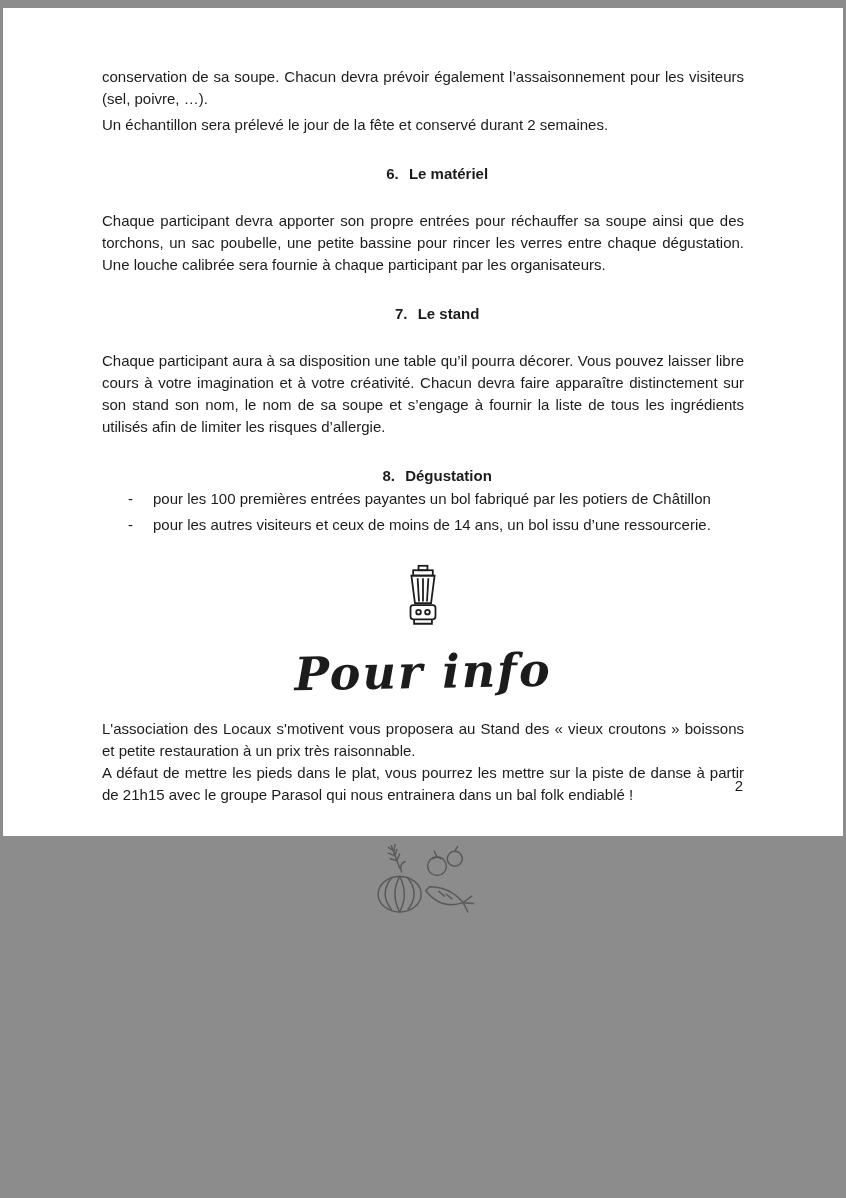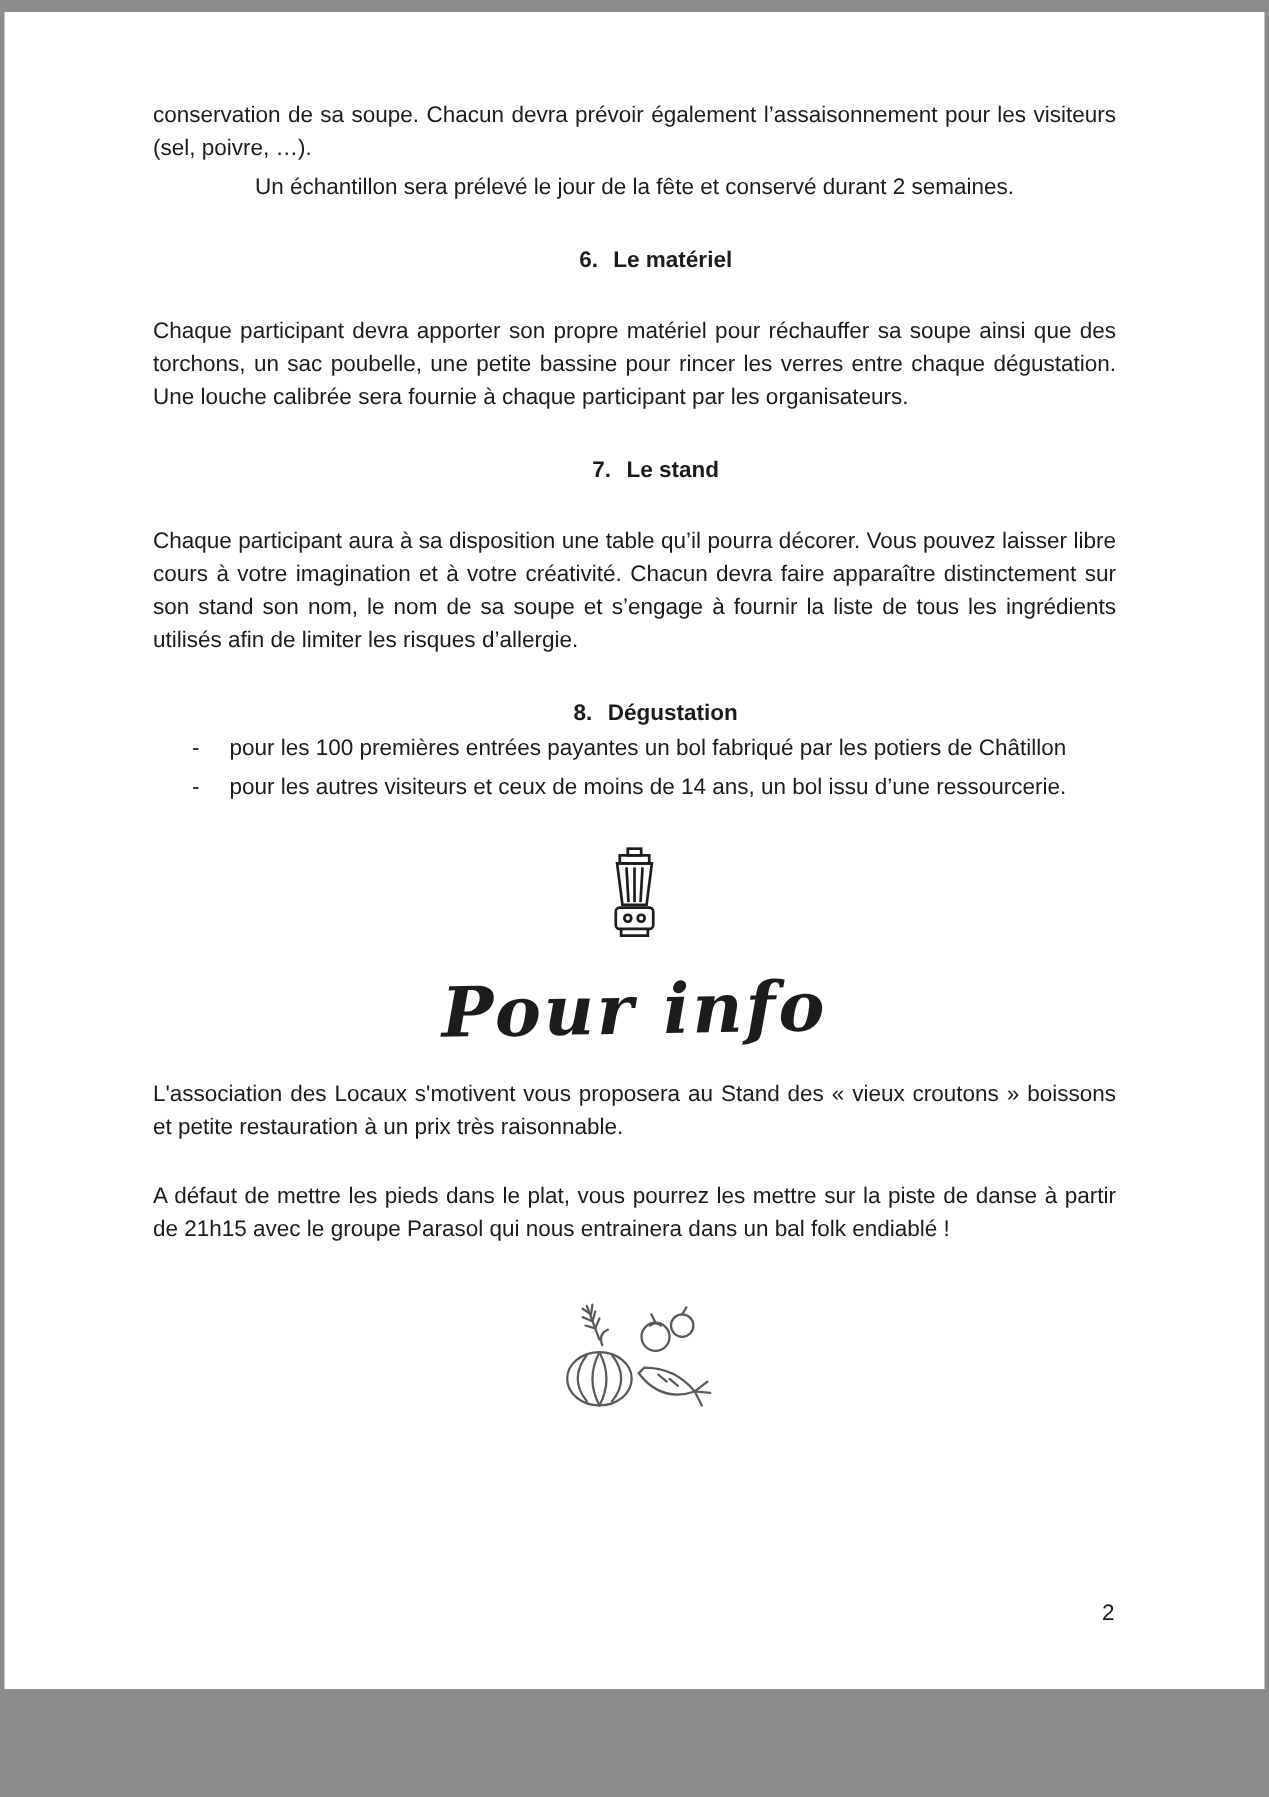--- a/index.html
+++ b/index.html
@@ -14,29 +14,28 @@
     height:1198px;
     background:#8c8c8c;
     box-sizing:border-box;
     padding:8px 3px 12px 3px;
     overflow:hidden;
   }
   .page{
     position:relative;
     background:#ffffff;
     width:100%;
-    height:1118px;
+    height:828px;
     box-sizing:border-box;
     padding:58px 99px 0 99px;
   }
   .para{
     margin:0;
     font-size:15px;
     line-height:22px;
-    text-align:center;
   }
   .justify{ text-align:justify; }
   .gap-sm{ margin-top:4px; }
   .heading{
     margin-top:28px;
     padding-left:18px;
     font-weight:bold;
     font-size:15px;
     line-height:20px;
     text-align:center;
@@ -65,42 +64,42 @@
     text-align:center;
     font-family:"DejaVu Serif", serif;
     font-style:italic;
     font-weight:bold;
     font-size:46px;
     line-height:56px;
     letter-spacing:2px;
     transform:rotate(-1deg);
   }
   .pinfo-p1{ margin-top:18px; }
-  .pinfo-p2{ margin-top:24px; }
+  .pinfo-p2{ }
   b{ font-weight:normal; }
   .pagenum{
     position:absolute;
     right:100px;
     bottom:42px;
     font-size:15px;
   }
 </style>
 </head>
 <body>
 
 <div class="frame">
   <div class="page">
 
     <p class="para justify">conservation de sa soupe. Chacun devra prévoir également l’assaisonnement pour les visiteurs (sel, poivre, …).</p>
     <p class="para gap-sm">Un échantillon sera prélevé le jour de la fête et conservé durant 2 semaines.</p>
 
     <div class="heading">
       <span class="hnum">6.</span><span class="htitle">Le matériel</span>
     </div>
-    <p class="para justify body-after-heading">Chaque participant devra apporter son propre matériel pour réchauffer sa soupe ainsi que des torchons, un sac poubelle, une petite bassine pour rincer les verres entre chaque dégustation. Une louche calibrée sera fournie à chaque participant par les organisateurs.</p>
+    <p class="para justify body-after-heading">Chaque participant devra apporter son propre entrées pour réchauffer sa soupe ainsi que des torchons, un sac poubelle, une petite bassine pour rincer les verres entre chaque dégustation. Une louche calibrée sera fournie à chaque participant par les organisateurs.</p>
 
     <div class="heading big-gap">
       <span class="hnum">7.</span><span class="htitle">Le stand</span>
     </div>
     <p class="para justify body-after-heading">Chaque participant aura à sa disposition une table qu’il pourra décorer. Vous pouvez laisser libre cours à votre imagination et à votre créativité. Chacun devra faire apparaître distinctement sur son stand son nom, le nom de sa soupe et s’engage à fournir la liste de tous les ingrédients utilisés afin de limiter les risques d’allergie.</p>
 
     <div class="heading big-gap">
       <span class="hnum">8.</span><span class="htitle">Dégustation</span>
     </div>
 

